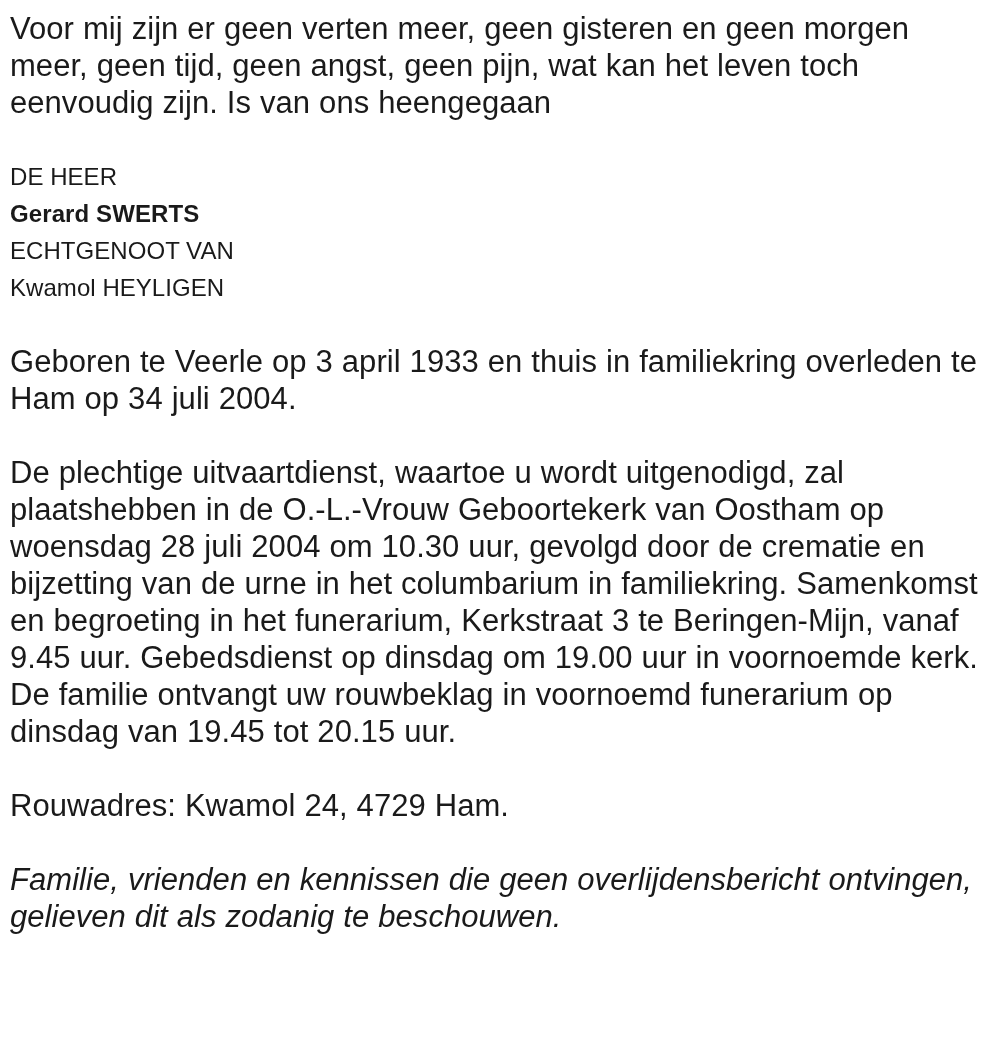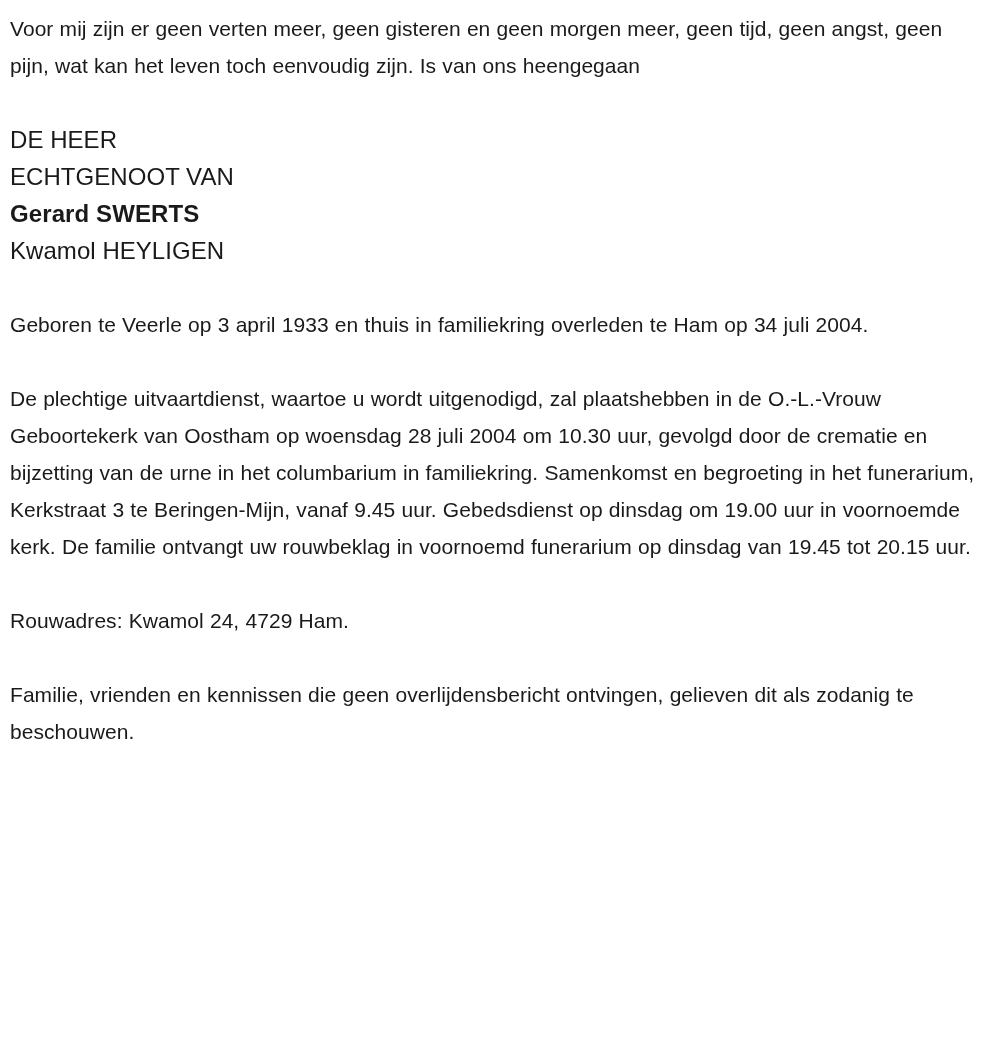--- a/index.html
+++ b/index.html
@@ -16,30 +16,31 @@
     overflow: hidden;
   }
   .notice {
     box-sizing: border-box;
     width: 1000px;
     height: 1046px;
     padding: 10px 14px 0 10px;
     background: #ffffff;
   }
   .para {
-    font-size: 21px;
+    font-size: 31px;
     line-height: 37px;
     letter-spacing: 0.05px;
     margin: 0 0 37px 0;
     max-width: 975px;
     text-align: left;
     word-spacing: 0.3px;
   }
   .para:last-child {
     margin-bottom: 0;
+    font-style: italic;
   }
   .block-lines {
     margin: 0 0 37px 0;
   }
   .line {
     font-size: 24px;
     line-height: 37px;
     letter-spacing: 0.05px;
     white-space: nowrap;
   }
@@ -50,22 +51,22 @@
 </style>
 </head>
 <body>
 
 <div class="notice">
 
   <p class="para">Voor mij zijn er geen verten meer, geen gisteren en geen morgen meer, geen tijd, geen angst, geen pijn, wat kan het leven toch eenvoudig zijn. Is van ons heengegaan</p>
 
   <div class="block-lines">
     <div class="line">DE HEER</div>
+    <div class="line name">Gerard SWERTS</div>
     <div class="line">ECHTGENOOT VAN</div>
-    <div class="line name">Gerard SWERTS</div>
     <div class="line">Kwamol HEYLIGEN</div>
   </div>
 
   <p class="para">Geboren te Veerle op 3 april 1933 en thuis in familiekring overleden te Ham op 34 juli 2004.</p>
 
   <p class="para">De plechtige uitvaartdienst, waartoe u wordt uitgenodigd, zal plaatshebben in de O.-L.-Vrouw Geboortekerk van Oostham op woensdag 28 juli 2004 om 10.30 uur, gevolgd door de crematie en bijzetting van de urne in het columbarium in familiekring. Samenkomst en begroeting in het funerarium, Kerkstraat 3 te Beringen-Mijn, vanaf 9.45 uur. Gebedsdienst op dinsdag om 19.00 uur in voornoemde kerk. De familie ontvangt uw rouwbeklag in voornoemd funerarium op dinsdag van 19.45 tot 20.15 uur.</p>
 
   <p class="para">Rouwadres: Kwamol 24, 4729 Ham.</p>
 
   <p class="para">Familie, vrienden en kennissen die geen overlijdensbericht ontvingen, gelieven dit als zodanig te beschouwen.</p>

